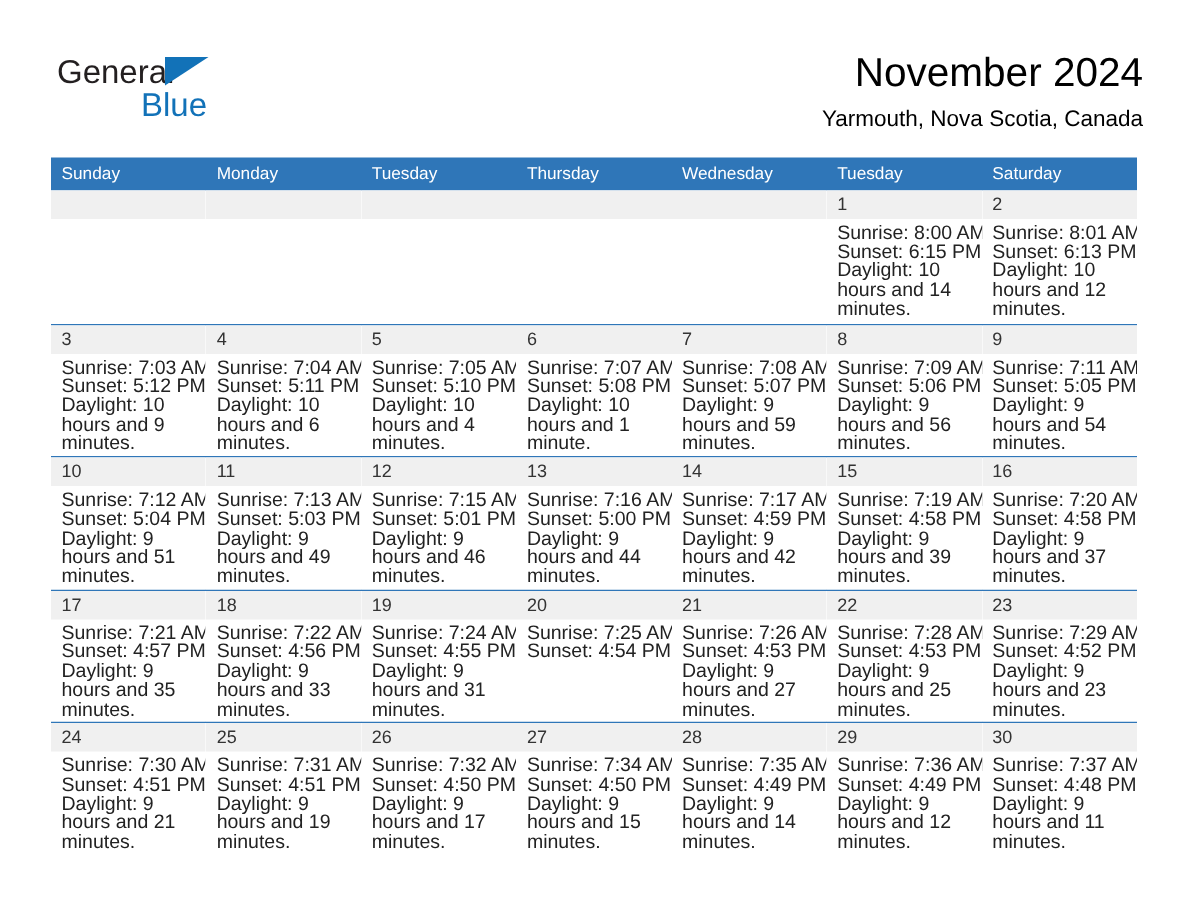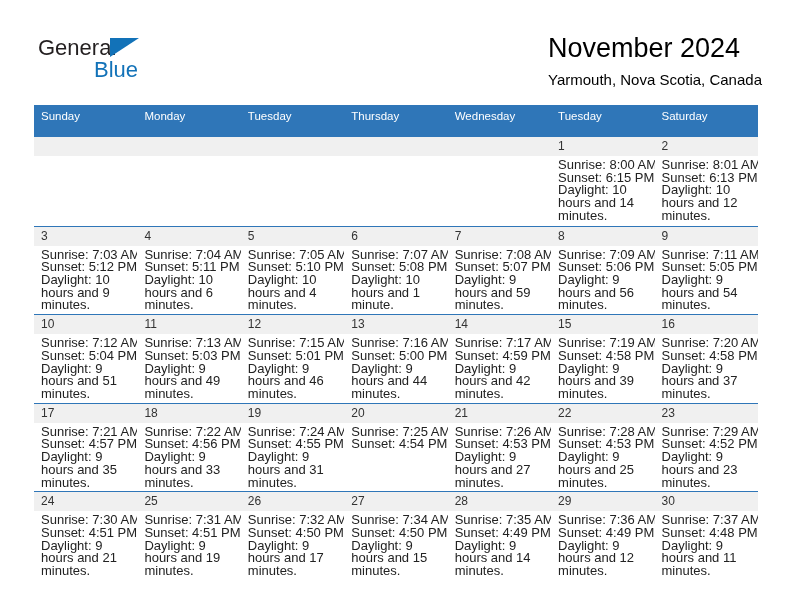--- a/index.html
+++ b/index.html
@@ -50,20 +50,21 @@
     padding-left: 56px;
     font-size: 22px;
     line-height: 24px;
     color: #1272b8;
     white-space: nowrap;
   }
 
   .title-block {
     position: absolute;
     right: 34px; top: 32px;
+    text-align: right;
   }
   .cal-title {
     font-size: 27px;
     line-height: 32px;
     color: #000000;
     white-space: nowrap;
   }
   .cal-subtitle {
     margin-top: 7px;
     font-size: 15px;
@@ -74,21 +75,21 @@
 
   
   .calendar {
     position: absolute;
     left: 34px; top: 105px;
     width: 724px;
   }
   .weekhead {
     display: flex;
     width: 100%;
-    height: 32px;
+    height: 22px;
     background: #2f76b8;
   }
   .weekhead .dow {
     flex: 1 1 0;
     min-width: 0;
     color: #ffffff;
     font-size: 11.5px;
     line-height: 22px;
     padding-left: 7px;
     white-space: nowrap;

